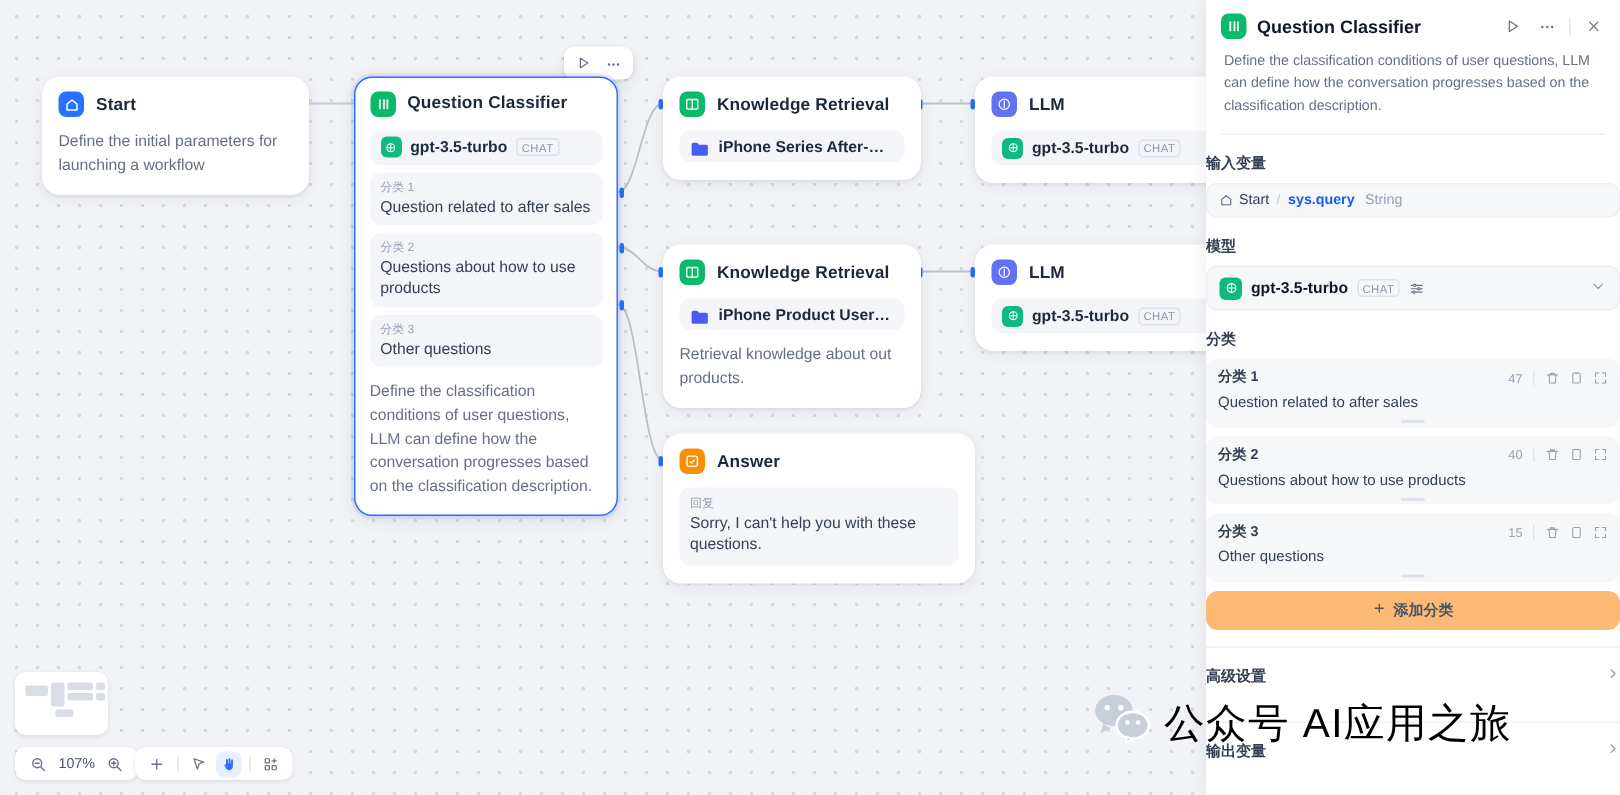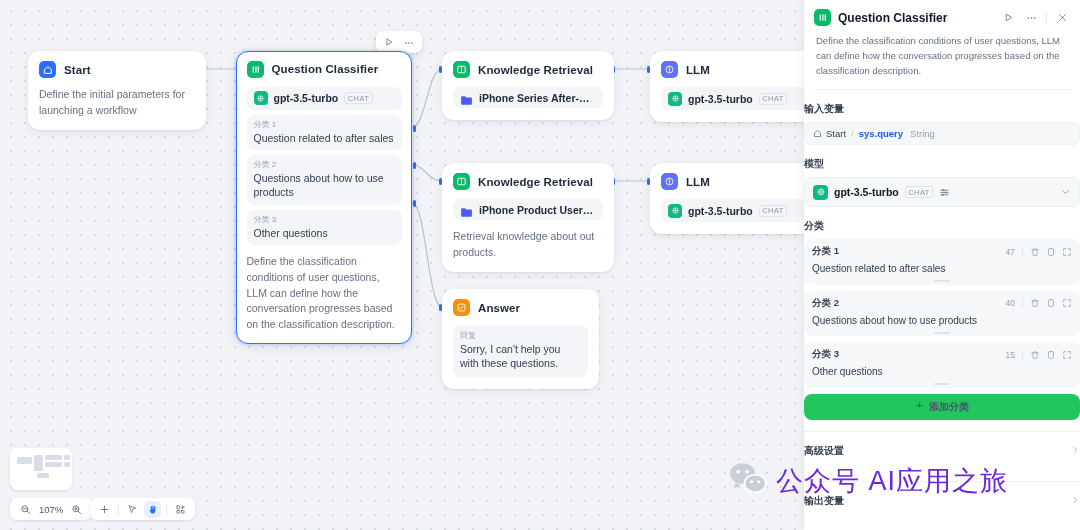--- a/index.html
+++ b/index.html
@@ -149,38 +149,38 @@
   .cc-top { display:flex; align-items:center; }
   .cc-name { font-size:9.5px; font-weight:700; color:#354052; flex:1; }
   .cc-count { font-size:8.5px; color:#98a0b3; margin-right:7px; }
   .cc-vsep { width:1px; height:10px; background:#e1e4eb; margin-right:7px; }
   .cc-acts { display:flex; align-items:center; gap:6px; color:#98a0b3; }
   .cc-act { cursor:pointer; display:flex; }
   .cc-text { font-size:10px; color:#344054; margin-top:4px; line-height:1.35; }
   .cc-grip { position:absolute; left:50%; transform:translateX(-50%); bottom:2.5px; width:16px; height:2px; border-radius:2px; background:#dfe2ea; cursor:ns-resize; }
 
   .add-btn {
-    background:#22c55e; border-radius:8px; padding:6px;
+    background:#fdba74; border-radius:8px; padding:6px;
     display:flex; align-items:center; justify-content:center; gap:5px;
     font-size:10px; color:#475467; font-weight:700; cursor:pointer;
   }
 
   .row-sep { height:1px; background:#eceff3; margin:11px -10px 0; }
   .collapse-row {
     display:flex; align-items:center; padding:12px 0 12px;
     font-size:10px; font-weight:700; color:#354052; cursor:pointer;
   }
   .collapse-row .cr-chev { margin-left:auto; color:#98a0b3; }
 
   
   #watermark {
     position:absolute; left:728px; top:462px; display:flex; align-items:center; gap:8px;
     color:#c5cbd6; pointer-events:none; user-select:none;
   }
-  #wm-text { font-size:27px; font-weight:400; letter-spacing:1px; white-space:nowrap; color:#6d28d9; }
+  #wm-text { font-size:27px; font-weight:400; letter-spacing:1px; white-space:nowrap; color:#000000; }
 </style>
 </head>
 <body>
 
 <div id="app">
 
   <div id="canvas">
 
     <svg id="edges" width="1080" height="530">
       <g fill="none" stroke="#b8c0ce" stroke-width="1.2">
@@ -358,21 +358,21 @@
           <svg width="9" height="9" viewBox="0 0 24 24" fill="none" stroke="#fff" stroke-width="1.8">
               <circle cx="12" cy="12" r="7"></circle>
               <path d="M5 12h14M12 5v14"></path>
             </svg>
         </span>
         <span class="chip-text">gpt-3.5-turbo</span>
         <span class="chip-badge">CHAT</span>
       </div>
     </div>
 
-    <div class="node" style="left:442px; top:289px; width:157px;">
+    <div class="node" style="left:442px; top:289px; width:208px;">
       <div class="node-head">
         <span class="ico ico-answer">
           <svg width="11" height="11" viewBox="0 0 24 24" fill="none" stroke="#fff" stroke-width="2" stroke-linejoin="round">
               <rect x="4.5" y="4.5" width="15" height="15" rx="3"></rect>
               <path d="M8.5 12.2l2.4 2.4 4.6-5"></path>
             </svg>
         </span>
         <span class="node-title">Answer</span>
       </div>
       <div class="ans-box">

